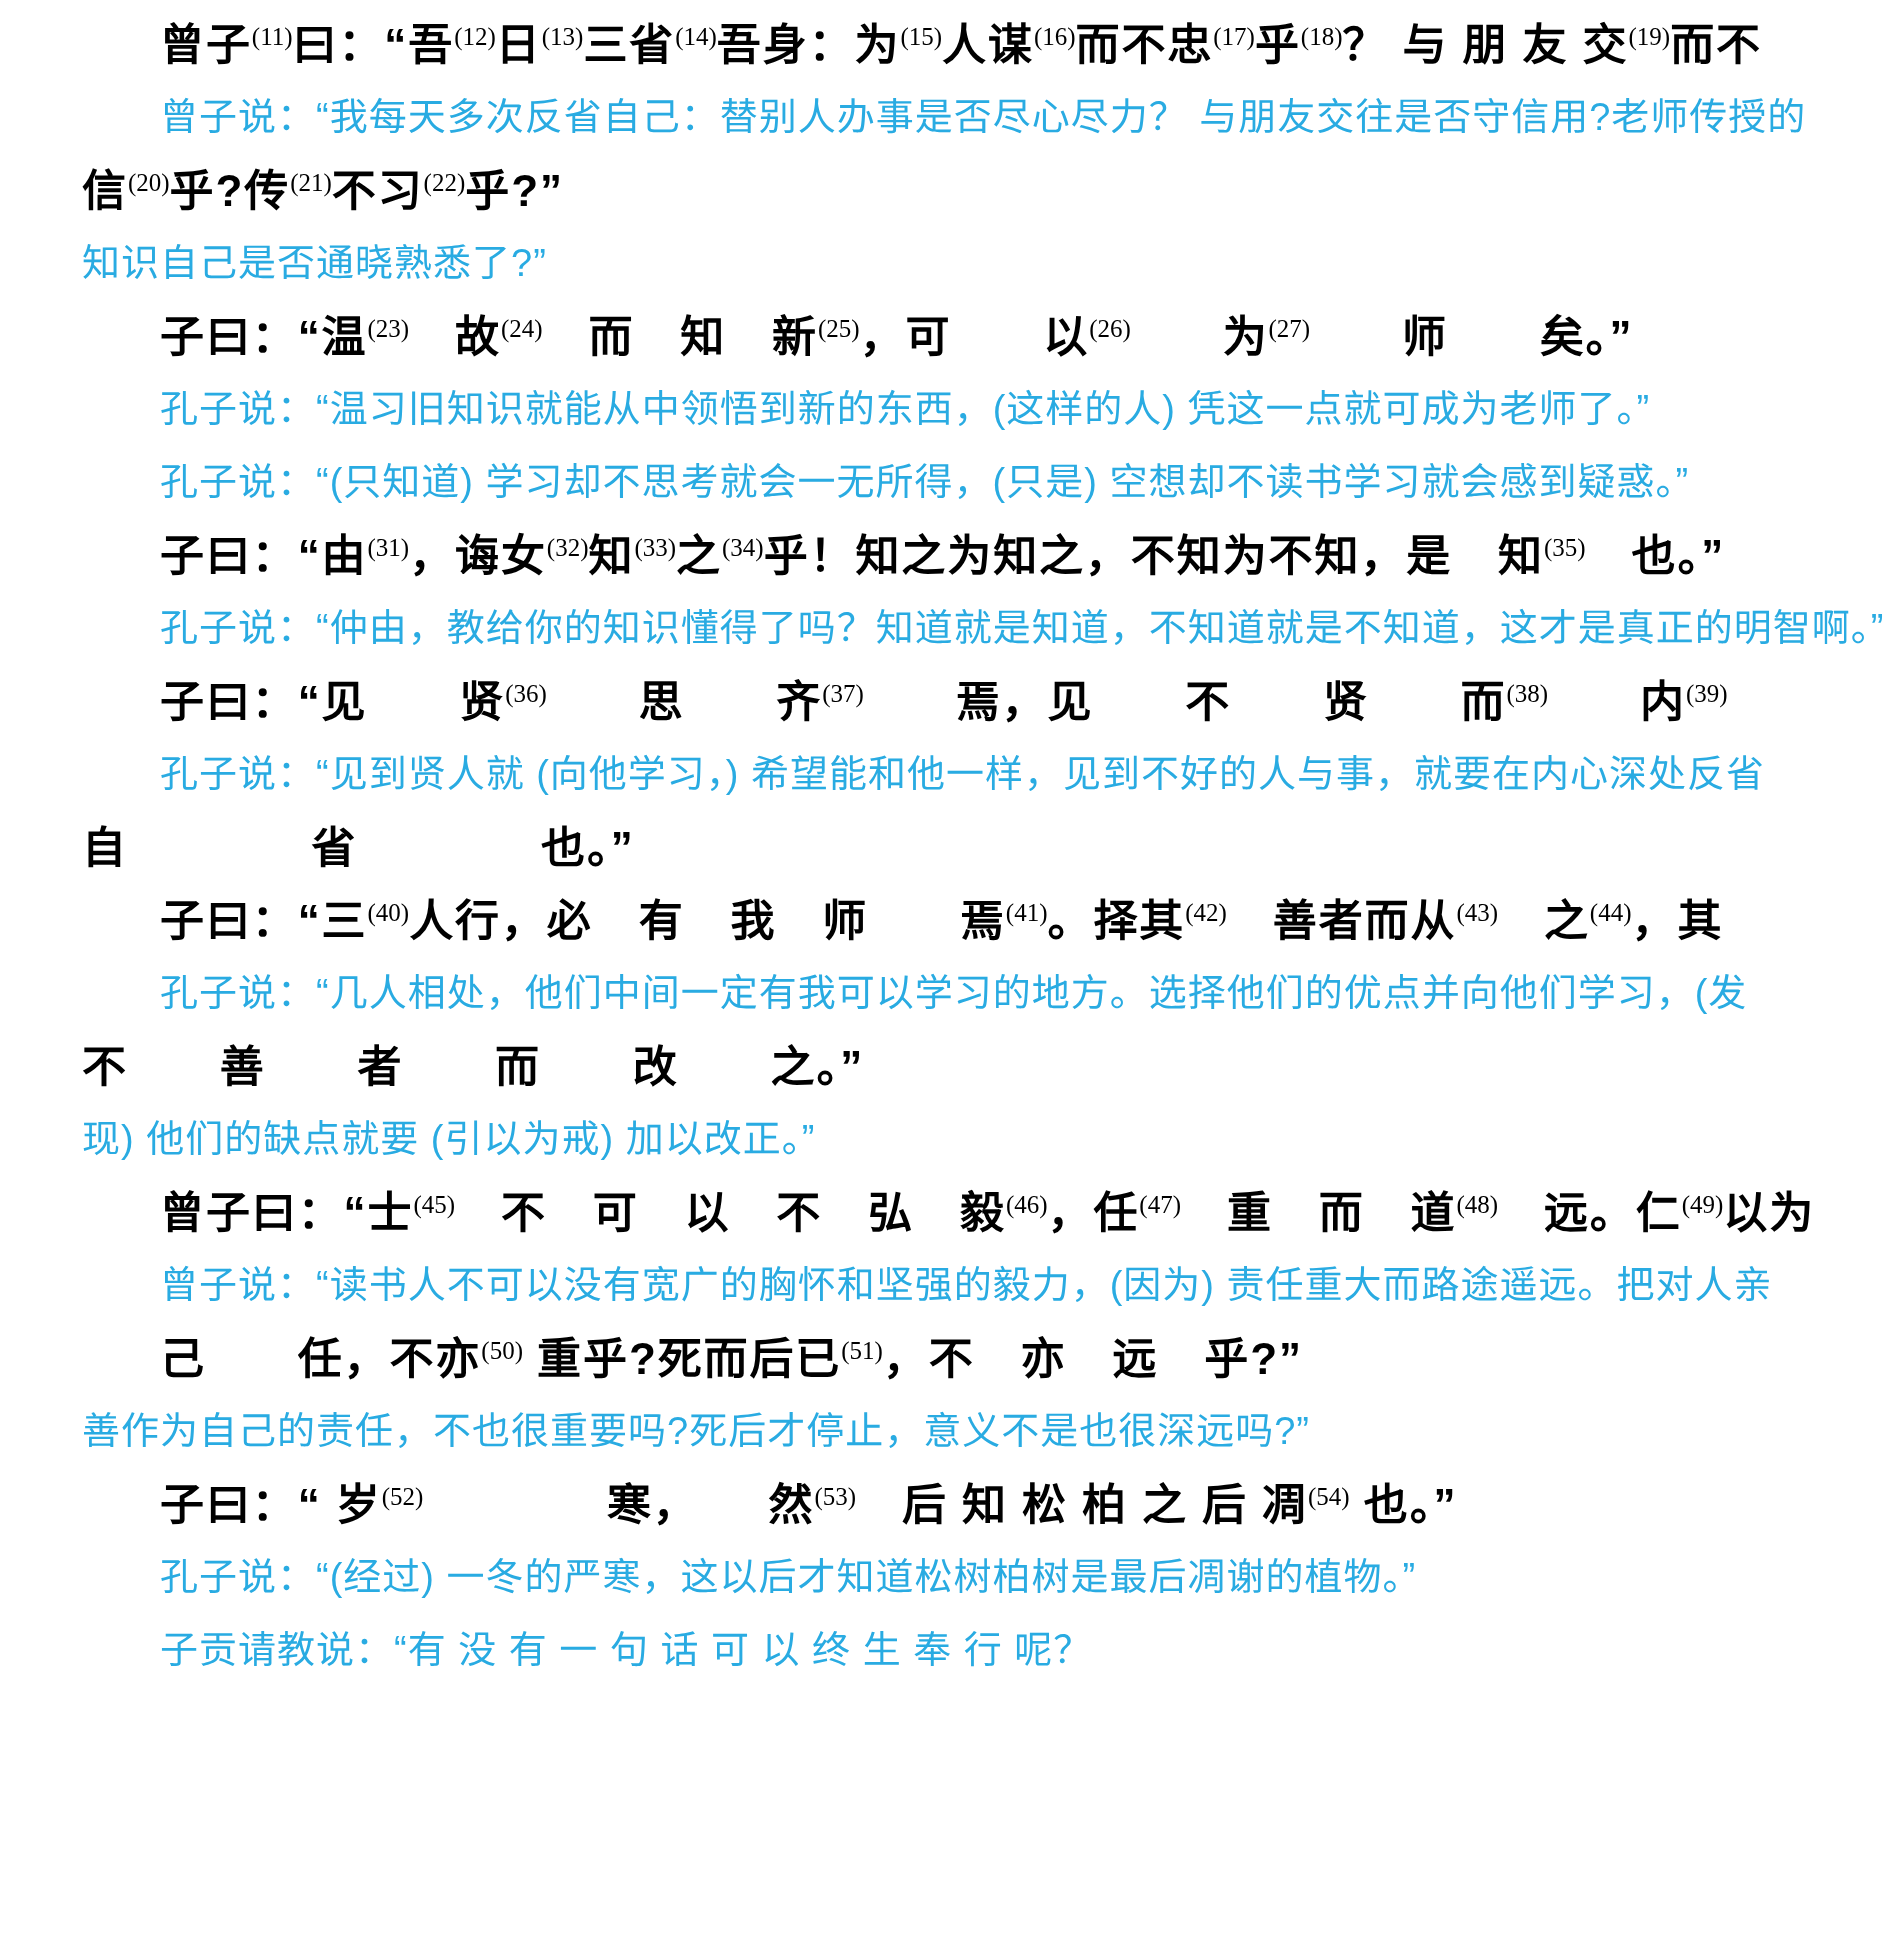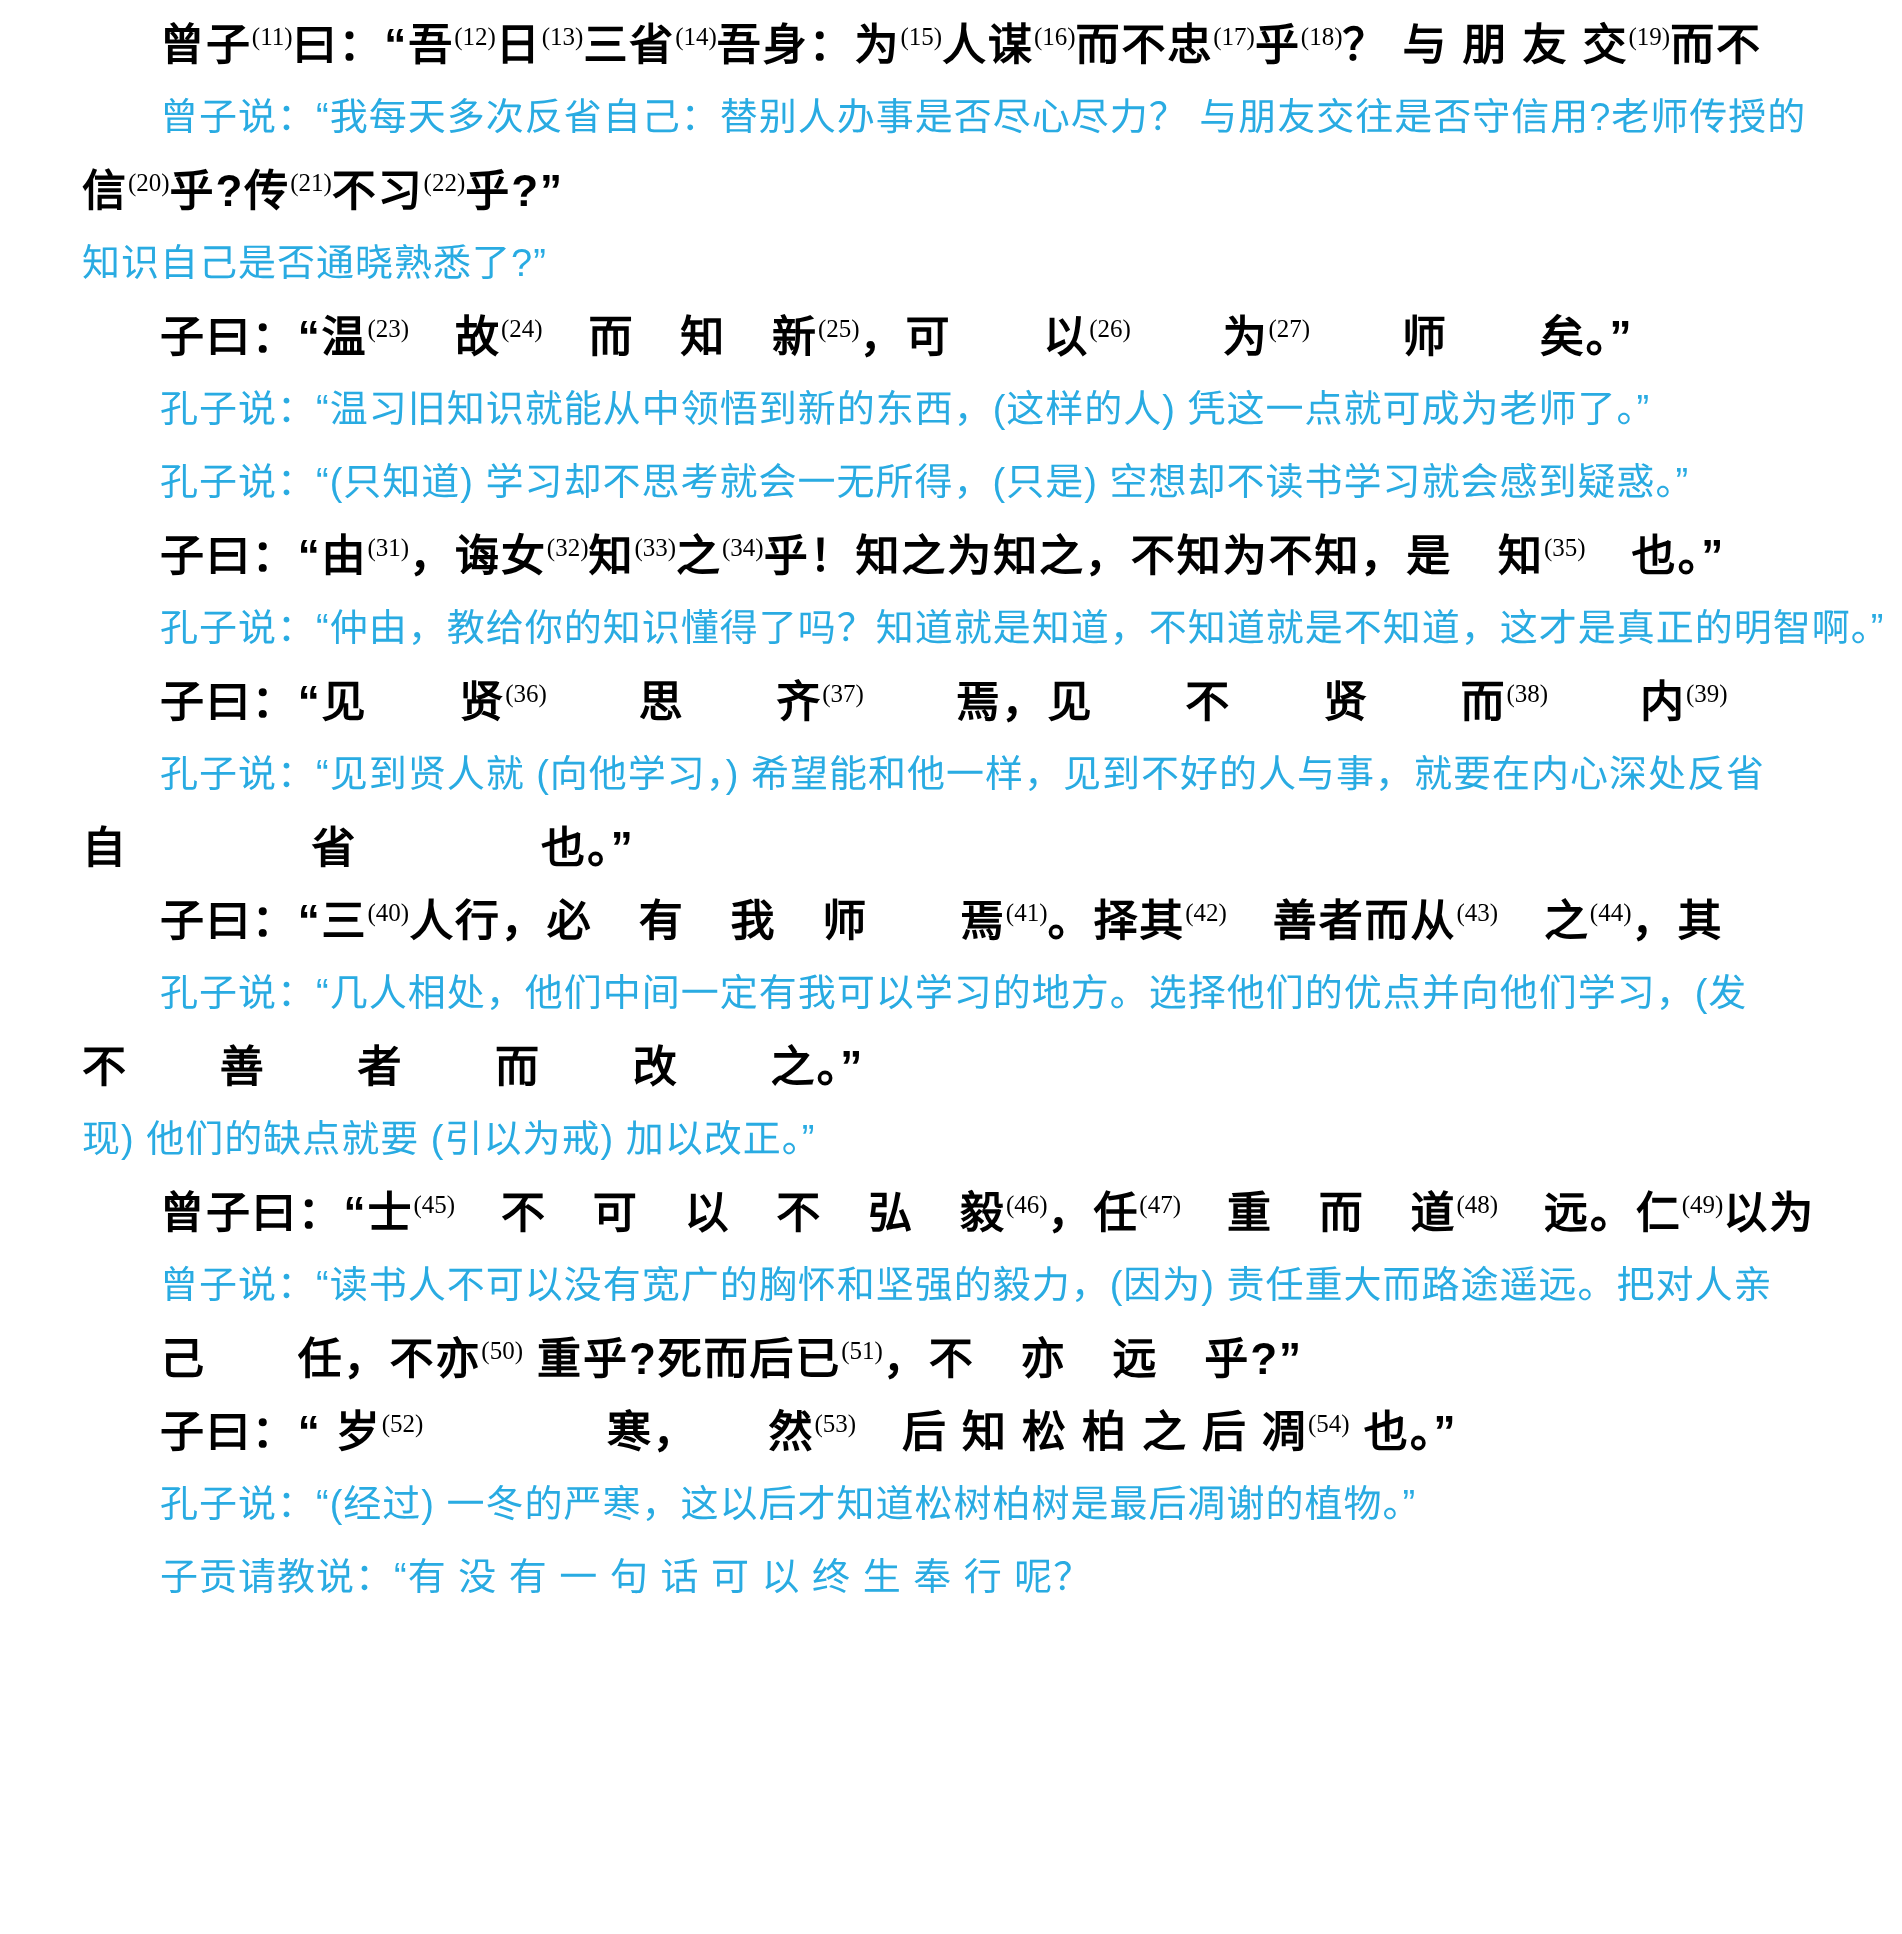--- a/index.html
+++ b/index.html
@@ -64,18 +64,19 @@
       <div class="line classical indent">子曰：“见　　贤<sup class="ann">(36)</sup>　　思　　齐<sup class="ann">(37)</sup>　　焉，见　　不　　贤　　而<sup class="ann">(38)</sup>　　内<sup class="ann">(39)</sup></div>
       <div class="line translation indent">孔子说：“见到贤人就 (向他学习，) 希望能和他一样，见到不好的人与事，就要在内心深处反省</div>
       <div class="line classical">自　　　　省　　　　也。”</div>
       <div class="line classical indent">子曰：“三<sup class="ann">(40)</sup>人行，必　有　我　师　　焉<sup class="ann">(41)</sup>。择其<sup class="ann">(42)</sup>　善者而从<sup class="ann">(43)</sup>　之<sup class="ann">(44)</sup>，其</div>
       <div class="line translation indent">孔子说：“几人相处，他们中间一定有我可以学习的地方。选择他们的优点并向他们学习，(发</div>
       <div class="line classical">不　　善　　者　　而　　改　　之。”</div>
       <div class="line translation">现) 他们的缺点就要 (引以为戒) 加以改正。”</div>
       <div class="line classical indent">曾子曰：“士<sup class="ann">(45)</sup>　不　可　以　不　弘　毅<sup class="ann">(46)</sup>，任<sup class="ann">(47)</sup>　重　而　道<sup class="ann">(48)</sup>　远。仁<sup class="ann">(49)</sup>以为</div>
       <div class="line translation indent">曾子说：“读书人不可以没有宽广的胸怀和坚强的毅力，(因为) 责任重大而路途遥远。把对人亲</div>
       <div class="line classical indent">己　　任，不亦<sup class="ann">(50)</sup> 重乎?死而后已<sup class="ann">(51)</sup>，不　亦　远　乎?”</div>
+      <div class="line translation">善作为自己的责任，不也很重要吗?死后才停止，意义不是也很深远吗?”</div>
       <div class="line classical indent">子曰：“ 岁<sup class="ann">(52)</sup>　　　　寒，　　然<sup class="ann">(53)</sup>　后 知 松 柏 之 后 凋<sup class="ann">(54)</sup> 也。”</div>
       <div class="line translation indent">孔子说：“(经过) 一冬的严寒，这以后才知道松树柏树是最后凋谢的植物。”</div>
       <div class="line translation indent">子贡请教说：“有 没 有 一 句 话 可 以 终 生 奉 行 呢？</div>
     </div>
 </div>
 
 
 </body></html>

